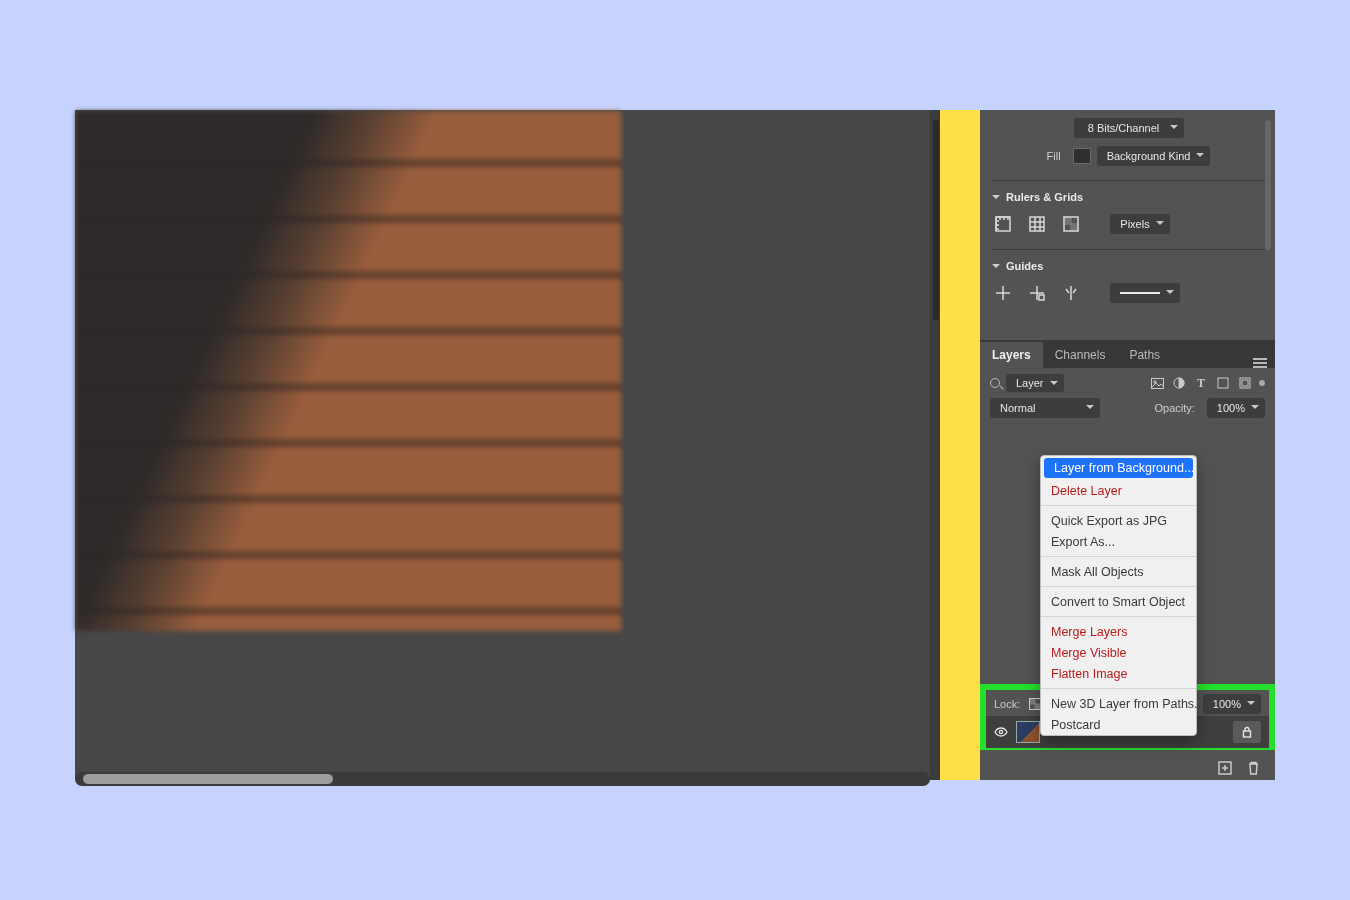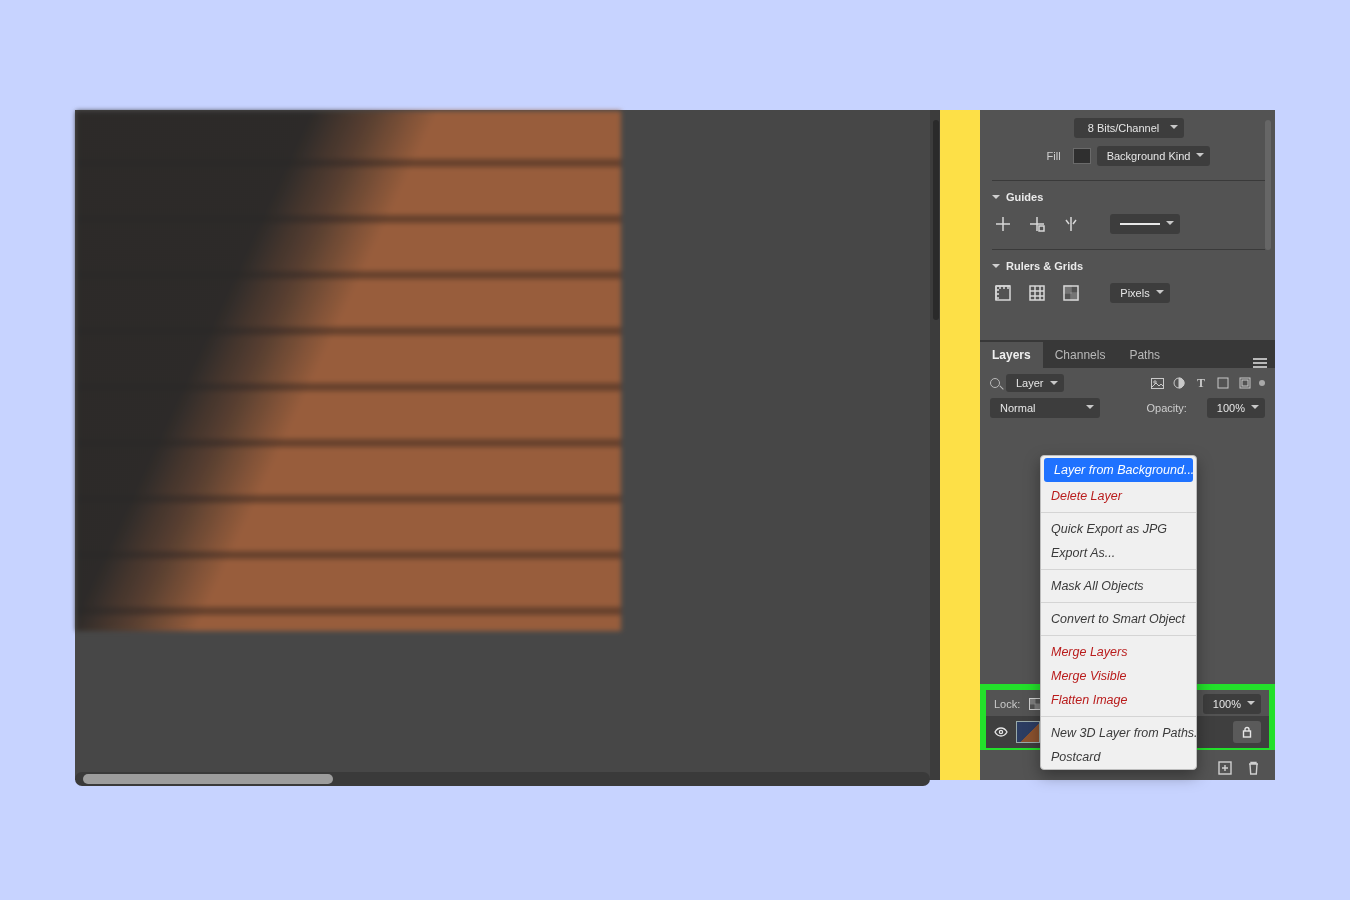--- a/index.html
+++ b/index.html
@@ -44,36 +44,36 @@
 .tabs-bar .menugrip { margin-left: auto; margin-right: 8px; display: flex; flex-direction: column; gap: 2px; }
 .menugrip span { width: 14px; height: 2px; background: #b9b9b9; display: block; }
 
 .lp-body { position: absolute; left: 0; top: 258px; right: 0; bottom: 0; }
 .lp-row { display: flex; align-items: center; gap: 6px; padding: 6px 10px; color: #b9b9b9; font-size: 11px; }
 .lp-row .dd { height: 18px; font-size: 11px; }
 .search { width: 10px; height: 10px; border: 1.3px solid #b9b9b9; border-radius: 50%; position: relative; }
 .search::after { content: ""; position: absolute; left: 8px; top: 8px; width: 5px; height: 1.3px; background: #b9b9b9; transform: rotate(45deg); }
 .mini { width: 16px; height: 14px; display: flex; align-items: center; justify-content: center; color: #c9c9c9; }
 .dot { width: 6px; height: 6px; border-radius: 50%; background: #a9a9a9; }
-.blend-row { display: flex; align-items: center; gap: 14px; padding: 0 10px 6px; }
+.blend-row { display: flex; align-items: center; gap: 6px; padding: 0 10px 6px; }
 .blend-row .dd.wider { min-width: 110px; justify-content: flex-start; }
 
 
 .hl { position: absolute; left: 0; top: 316px; right: 0; height: 66px; border: 6px solid #23e02b; box-sizing: border-box; }
 .lock-row { display: flex; align-items: center; gap: 8px; padding: 4px 8px 2px; font-size: 11px; color: #c9c9c9; }
 .lock-icons { display: flex; gap: 6px; }
 .lock-icons .sq { width: 14px; height: 14px; display: flex; align-items: center; justify-content: center; }
 .layer-row { display: flex; align-items: center; gap: 8px; padding: 4px 8px; background: #3f3f3f; height: 32px; }
 .eye { width: 14px; height: 14px; }
 .thumb-sm { width: 24px; height: 22px; background: linear-gradient(135deg,#2c3d62 0 55%,#8b522f 55% 100%); border: 1px solid #9aa; }
 .lockpad { margin-left: auto; width: 28px; height: 22px; background: #5a5a5a; border-radius: 3px; display: flex; align-items: center; justify-content: center; }
 
 
 .ctx { position: absolute; left: 1040px; top: 455px; width: 157px; background: #f0f0f0; border: 1px solid #bdbdbd; border-radius: 4px; box-shadow: 0 6px 16px rgba(0,0,0,.35); font-size: 12.5px; color: #3a3a3a; }
-.ctx .item { height: 21px; display: flex; align-items: center; padding: 12px 10px; white-space: nowrap; font-style: italic; }
+.ctx .item { height: 21px; display: flex; align-items: center; padding: 0 10px; white-space: nowrap; }
 .ctx .item.sel { background: #1f72ff; color: #fff; border-radius: 3px; margin: 2px 3px; height: 20px; }
 .ctx .item.dis { color: #b91c1c; }
 .ctx .sep { height: 1px; background: #d4d4d4; margin: 4px 0; }
 
 .footer-icons { position: absolute; bottom: 4px; right: 14px; display: flex; gap: 12px; }
 .ftico { width: 16px; height: 16px; color: #d0d0d0; display: flex; align-items: center; justify-content: center; }
 
 </style>
 </head>
 <body>
@@ -97,20 +97,49 @@
       </div>
       <div class="row-fill">
         <span class="lbl">Fill</span>
         <span class="swatch"></span>
         <span class="dd">Background Kind</span>
       </div>
 
       <div class="sect">
         <div class="sect-h">
           <span class="caret"></span>
+          <span>Rulers &amp; Grids</span>
+        </div>
+        <div class="iconrow">
+          <span class="ico">
+              <svg width="18" height="18" viewBox="0 0 18 18" fill="none" stroke="currentColor" stroke-width="1.5">
+                <path d="M2 2h14v14H2z"></path>
+                <path d="M2 2v14M2 2h14M6 2v3M10 2v3M14 2v3M2 6h3M2 10h3M2 14h3"></path>
+              </svg>
+            </span>
+          <span class="ico">
+              <svg width="18" height="18" viewBox="0 0 18 18" fill="none" stroke="currentColor" stroke-width="1.5">
+                <rect x="2" y="2" width="14" height="14"></rect>
+                <path d="M2 7h14M2 12h14M7 2v14M12 2v14"></path>
+              </svg>
+            </span>
+          <span class="ico">
+              <svg width="18" height="18" viewBox="0 0 18 18" fill="none" stroke="currentColor" stroke-width="1.5">
+                <rect x="2" y="2" width="14" height="14"></rect>
+                <rect x="2" y="2" width="7" height="7" fill="currentColor" opacity=".25"></rect>
+                <rect x="9" y="9" width="7" height="7" fill="currentColor" opacity=".25"></rect>
+              </svg>
+            </span>
+          <span class="dd" style="min-width:60px;margin-left:16px">Pixels</span>
+        </div>
+      </div>
+
+      <div class="sect">
+        <div class="sect-h">
+          <span class="caret"></span>
           <span>Guides</span>
         </div>
         <div class="iconrow">
           <span class="ico">
               <svg width="18" height="18" viewBox="0 0 18 18" fill="none" stroke="currentColor" stroke-width="1.5">
                 <path d="M9 2v14M2 9h14"></path>
               </svg>
             </span>
           <span class="ico">
               <svg width="18" height="18" viewBox="0 0 18 18" fill="none" stroke="currentColor" stroke-width="1.5">
@@ -121,49 +150,20 @@
           <span class="ico">
               <svg width="18" height="18" viewBox="0 0 18 18" fill="none" stroke="currentColor" stroke-width="1.5">
                 <path d="M9 2v14M4 5l3 4M14 5l-3 4"></path>
               </svg>
             </span>
           <span class="dd" style="min-width:58px;margin-left:16px">
               <svg width="40" height="2">
                 <line x1="0" y1="1" x2="40" y2="1" stroke="#e8e8e8" stroke-width="2"></line>
               </svg>
             </span>
-        </div>
-      </div>
-
-      <div class="sect">
-        <div class="sect-h">
-          <span class="caret"></span>
-          <span>Rulers &amp; Grids</span>
-        </div>
-        <div class="iconrow">
-          <span class="ico">
-              <svg width="18" height="18" viewBox="0 0 18 18" fill="none" stroke="currentColor" stroke-width="1.5">
-                <path d="M2 2h14v14H2z"></path>
-                <path d="M2 2v14M2 2h14M6 2v3M10 2v3M14 2v3M2 6h3M2 10h3M2 14h3"></path>
-              </svg>
-            </span>
-          <span class="ico">
-              <svg width="18" height="18" viewBox="0 0 18 18" fill="none" stroke="currentColor" stroke-width="1.5">
-                <rect x="2" y="2" width="14" height="14"></rect>
-                <path d="M2 7h14M2 12h14M7 2v14M12 2v14"></path>
-              </svg>
-            </span>
-          <span class="ico">
-              <svg width="18" height="18" viewBox="0 0 18 18" fill="none" stroke="currentColor" stroke-width="1.5">
-                <rect x="2" y="2" width="14" height="14"></rect>
-                <rect x="2" y="2" width="7" height="7" fill="currentColor" opacity=".25"></rect>
-                <rect x="9" y="9" width="7" height="7" fill="currentColor" opacity=".25"></rect>
-              </svg>
-            </span>
-          <span class="dd" style="min-width:60px;margin-left:16px">Pixels</span>
         </div>
       </div>
     </div>
 
     <div class="tabs-bar">
       <div class="tab active">Layers</div>
       <div class="tab inactive">Channels</div>
       <div class="tab inactive">Paths</div>
       <div class="menugrip">
           <span></span>

